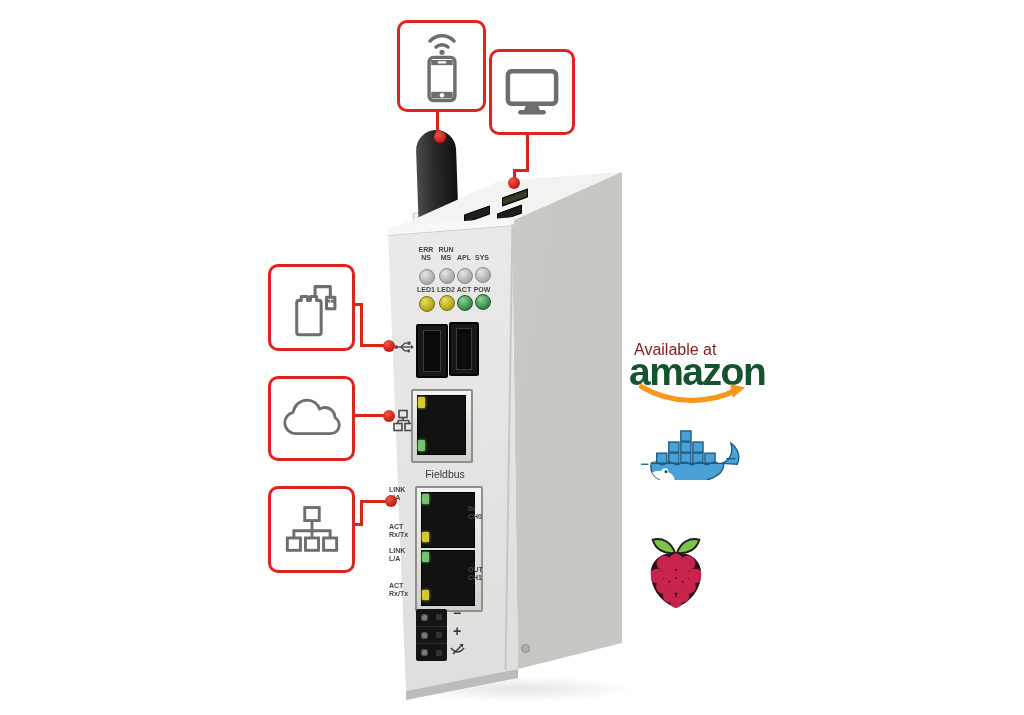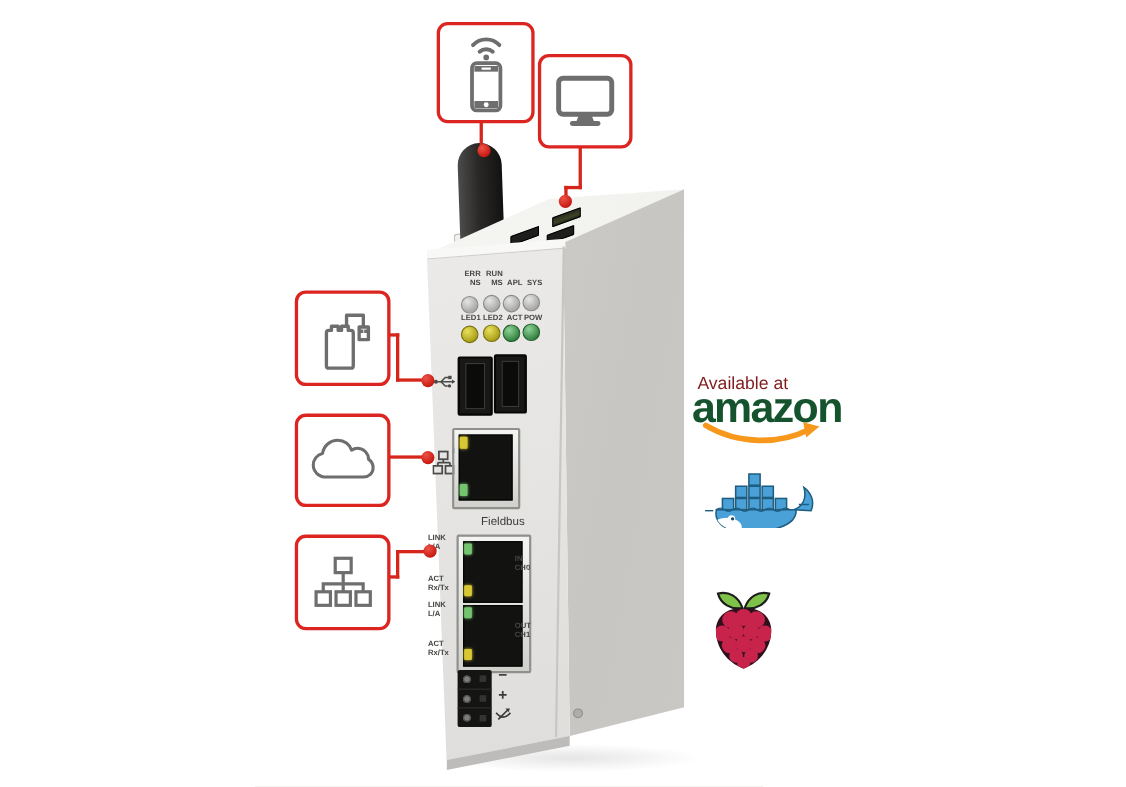--- a/index.html
+++ b/index.html
@@ -32,21 +32,21 @@
   .antenna{left:417px;top:130px;width:40px;height:92px;border-radius:20px 20px 5px 5px;
            background:linear-gradient(90deg,#4d4c4a,#2a2927 45%,#121211);transform:rotate(-2deg);}
 
   
   .tslot{position:absolute;background:#1e1e1c;transform:skewY(-20deg);border-radius:1px;
          box-shadow:inset 0 0 0 1px #000;}
   .tslot.green{background:linear-gradient(#23251c,#3c4426 60%,#1c1d15);}
 
   
   .plabel{position:absolute;font-size:7px;font-weight:bold;color:#454543;line-height:7.5px;
-          text-align:right;white-space:pre-line;}
+          text-align:center;white-space:pre-line;}
   .led{position:absolute;width:14px;height:14px;border-radius:50%;}
   .led.silver{background:radial-gradient(circle at 35% 30%,#e5e5e3,#a8a8a6 72%);border:1px solid #8a8a88;}
   .led.yellow{background:radial-gradient(circle at 35% 30%,#e8df5b,#a89e15 75%);border:1px solid #77700e;}
   .led.green{background:radial-gradient(circle at 35% 30%,#8ed296,#2e7d3c 78%);border:1px solid #1e5c2b;}
 
   .usb-port{position:absolute;background:#181817;border:2px solid #060606;border-radius:2px;}
   .usb-port .inner{position:absolute;inset:4px 5px;background:#0b0b0a;border:1px solid #3a3a38;}
 
   .bezel{position:absolute;background:linear-gradient(#f4f4f2,#d0d0cd);
          border:2px solid #8f8f8c;border-radius:2px;}

